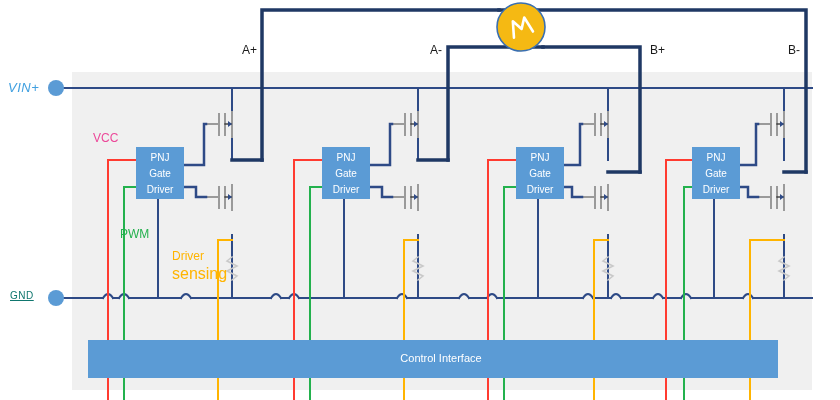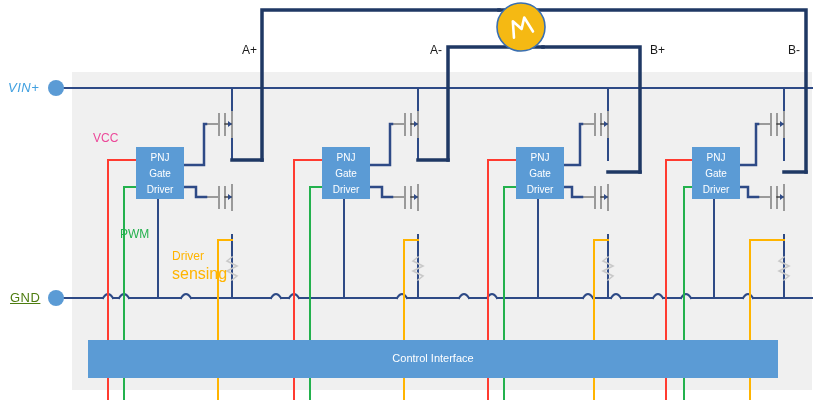--- a/index.html
+++ b/index.html
@@ -294,21 +294,21 @@
       <rect x="136" y="147" width="48" height="52" fill="#5b9bd5"></rect>
       <rect x="322" y="147" width="48" height="52" fill="#5b9bd5"></rect>
       <rect x="516" y="147" width="48" height="52" fill="#5b9bd5"></rect>
       <rect x="692" y="147" width="48" height="52" fill="#5b9bd5"></rect>
     </g>
 
     <rect x="88" y="340" width="690" height="38" fill="#5b9bd5"></rect>
   </svg>
 
   <div class="txt" style="left:8px;top:81px;font-size:13px;color:#41a0e0;letter-spacing:.5px;font-style:italic;">VIN+</div>
-  <div class="txt" style="left:10px;top:291px;font-size:13px;color:#4d7c0f;letter-spacing:.5px;text-decoration:underline;">GND</div>
+  <div class="txt" style="left:10px;top:291px;font-size:10px;color:#0f766e;letter-spacing:.5px;text-decoration:underline;">GND</div>
 
   <div class="txt" style="left:93px;top:132px;font-size:12px;color:#ec4899;">VCC</div>
   <div class="txt" style="left:120px;top:228px;font-size:12px;color:#23b14d;text-align:center;">PWM</div>
   <div class="txt" style="left:172px;top:250px;font-size:12px;color:#ffb400;">Driver</div>
   <div class="txt" style="left:172px;top:266px;font-size:16px;color:#ffb400;">sensing</div>
 
   <div class="txt" style="left:242px;top:44px;font-size:12px;color:#1a1a1a;">A+</div>
   <div class="txt" style="left:430px;top:44px;font-size:12px;color:#1a1a1a;">A-</div>
   <div class="txt" style="left:650px;top:44px;font-size:12px;color:#1a1a1a;">B+</div>
   <div class="txt" style="left:788px;top:44px;font-size:12px;color:#1a1a1a;">B-</div>
@@ -322,15 +322,15 @@
   <div class="txt" style="left:322px;top:185px;width:48px;text-align:center;font-size:10px;color:#fff;">Driver</div>
 
   <div class="txt" style="left:516px;top:153px;width:48px;text-align:center;font-size:10px;color:#fff;">PNJ</div>
   <div class="txt" style="left:516px;top:169px;width:48px;text-align:center;font-size:10px;color:#fff;">Gate</div>
   <div class="txt" style="left:516px;top:185px;width:48px;text-align:center;font-size:10px;color:#fff;">Driver</div>
 
   <div class="txt" style="left:692px;top:153px;width:48px;text-align:center;font-size:10px;color:#fff;">PNJ</div>
   <div class="txt" style="left:692px;top:169px;width:48px;text-align:center;font-size:10px;color:#fff;">Gate</div>
   <div class="txt" style="left:692px;top:185px;width:48px;text-align:center;font-size:10px;color:#fff;">Driver</div>
 
-  <div class="txt" style="left:88px;top:353px;width:690px;text-align:center;font-size:11px;color:#ffffff;">Control Interface</div>
+  <div class="txt" style="left:88px;top:353px;width:690px;text-align:center;font-size:11px;color:#ffffff;padding-left:8px;">Control Interface</div>
 
 </div>
 
 </body></html>

